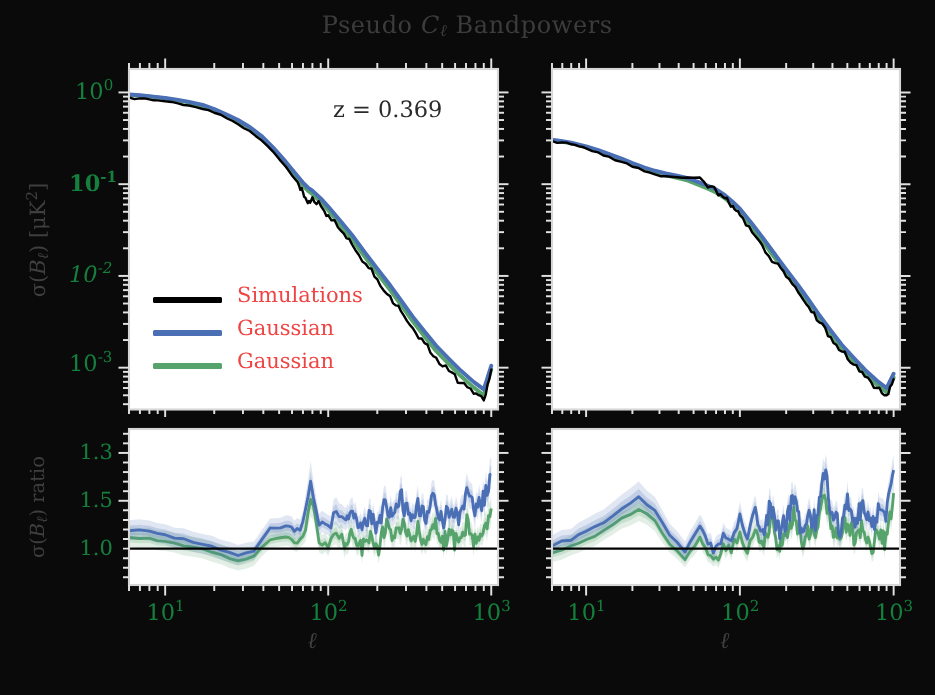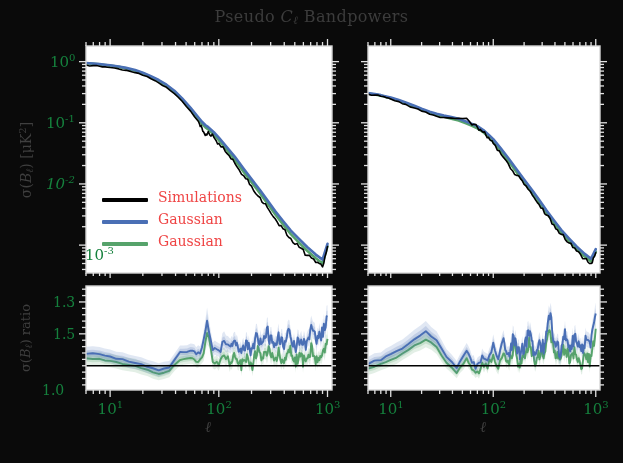--- a/index.html
+++ b/index.html
@@ -438,42 +438,43 @@
     <span>σ(</span><span style="font-style:italic;">B</span><span style="font-size:10px;vertical-align:-2px;font-style:italic;">ℓ</span><span>)  [μK</span><sup style="font-size:10px;">2</sup><span>]</span>
   </div>
 
   <div class="axlabel ylab" id="ylab-bot" style="font-size: 13px; left: 26px; top: 338px; transform: rotate(-90deg) translate(-50%, -50%);">
     <span>σ(</span><span style="font-style:italic;">B</span><span style="font-size:10px;vertical-align:-2px;font-style:italic;">ℓ</span><span>) ratio</span>
   </div>
 
   <div class="axlabel" id="xlab-l" style="font-size: 15px; font-style: italic; left: 205px; top: 418px;">ℓ</div>
   <div class="axlabel" id="xlab-r" style="font-size: 15px; font-style: italic; left: 480px; top: 418px;">ℓ</div>
 
+  <div class="annot" id="annot-l" style="left: 222px; top: 64px;">z = 0.369</div>
 
   <div class="legend" id="legend-box" style="left: 102px; top: 189px;">
     <div class="legrow">
       <span class="legline" id="ll0" style="background: rgb(0, 0, 0);"></span>
       <span class="legtxt">Simulations</span>
     </div>
     <div class="legrow">
       <span class="legline" id="ll1" style="background: rgb(74, 111, 181);"></span>
       <span class="legtxt">Gaussian</span>
     </div>
     <div class="legrow">
       <span class="legline" id="ll2" style="background: rgb(86, 163, 107);"></span>
       <span class="legtxt">Gaussian</span>
     </div>
   </div>
 
   <div id="ticklabels">
       <div class="ticklabel" style="font-size: 15px; left: 50px; top: 52.114px; visibility: visible;"><span>10</span><sup>0</sup></div>
-      <div class="ticklabel" style="font-size: 15px; left: 46px; top: 113.28px; visibility: visible;"><span>10</span><sup>-1</sup></div>
+      <div class="ticklabel" style="font-size: 15px; left: 46px; top: 113.28px; visibility: visible; font-weight: bold;"><span>10</span><sup>-1</sup></div>
       <div class="ticklabel" style="font-size: 15px; left: 46px; top: 174.446px; visibility: visible; font-style: italic;"><span>10</span><sup>-2</sup></div>
-      <div class="ticklabel" style="font-size: 15px; left: 46px; top: 245px; visibility: visible; margin-left: 39px;"><span>10</span><sup>-3</sup></div>
-      <div class="ticklabel" style="font-size: 14px; left: 42px; top: 357.755px; visibility: visible; margin-top: 24px;">1.0</div>
+      <div class="ticklabel" style="font-size: 15px; left: 46px; top: 233px; visibility: visible;"><span>10</span><sup>-3</sup></div>
+      <div class="ticklabel" style="font-size: 14px; left: 53px; top: 357.755px; visibility: visible;">1.0</div>
       <div class="ticklabel" style="font-size: 14px; left: 53px; top: 325.853px; visibility: visible; text-align: right;">1.5</div>
       <div class="ticklabel" style="font-size: 14px; left: 53px; top: 293.951px; visibility: visible;">1.3</div>
       <div class="ticklabel" style="font-size: 15px; left: 97.6136px; top: 398.5px; visibility: visible;"><span>10</span><sup>1</sup></div>
       <div class="ticklabel" style="font-size: 15px; left: 206.307px; top: 398.5px; visibility: visible;"><span>10</span><sup>2</sup></div>
       <div class="ticklabel" style="font-size: 15px; left: 315.001px; top: 398.5px; visibility: visible;"><span>10</span><sup>3</sup></div>
       <div class="ticklabel" style="font-size: 15px; left: 378.241px; top: 398.5px; visibility: visible;"><span>10</span><sup>1</sup></div>
       <div class="ticklabel" style="font-size: 15px; left: 480.749px; top: 398.5px; visibility: visible;"><span>10</span><sup>2</sup></div>
       <div class="ticklabel" style="font-size: 15px; left: 583.257px; top: 398.5px; visibility: visible;"><span>10</span><sup>3</sup></div>
     </div>
 

